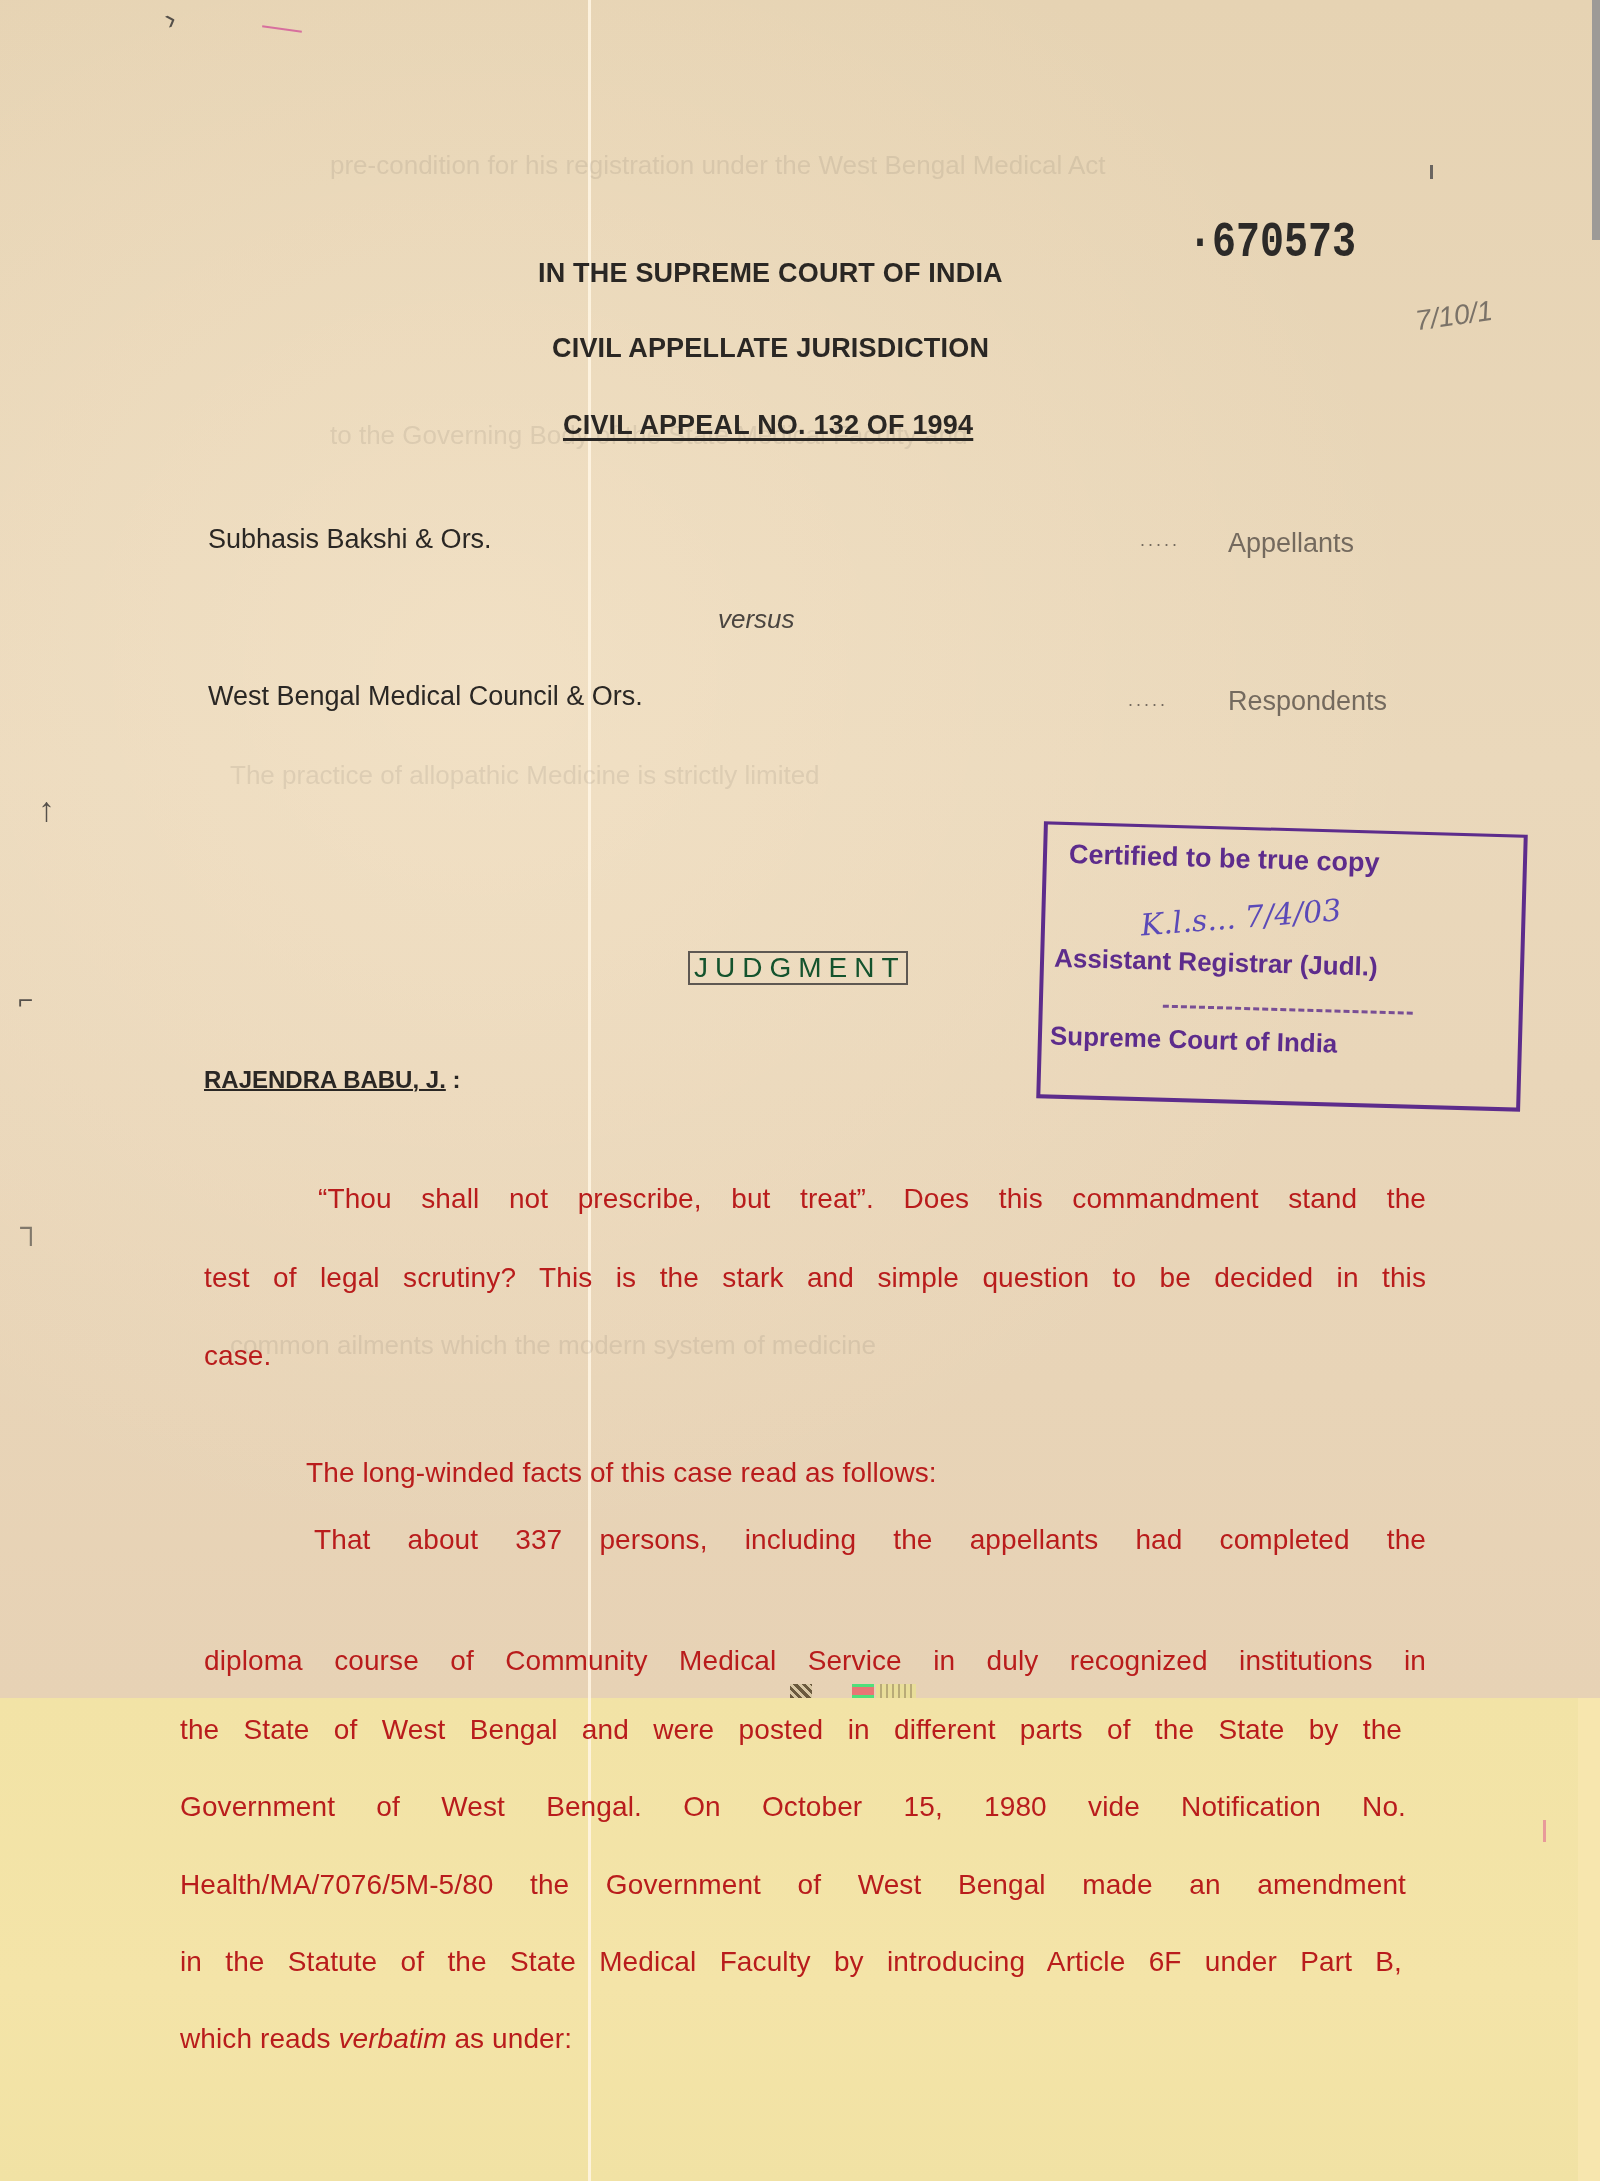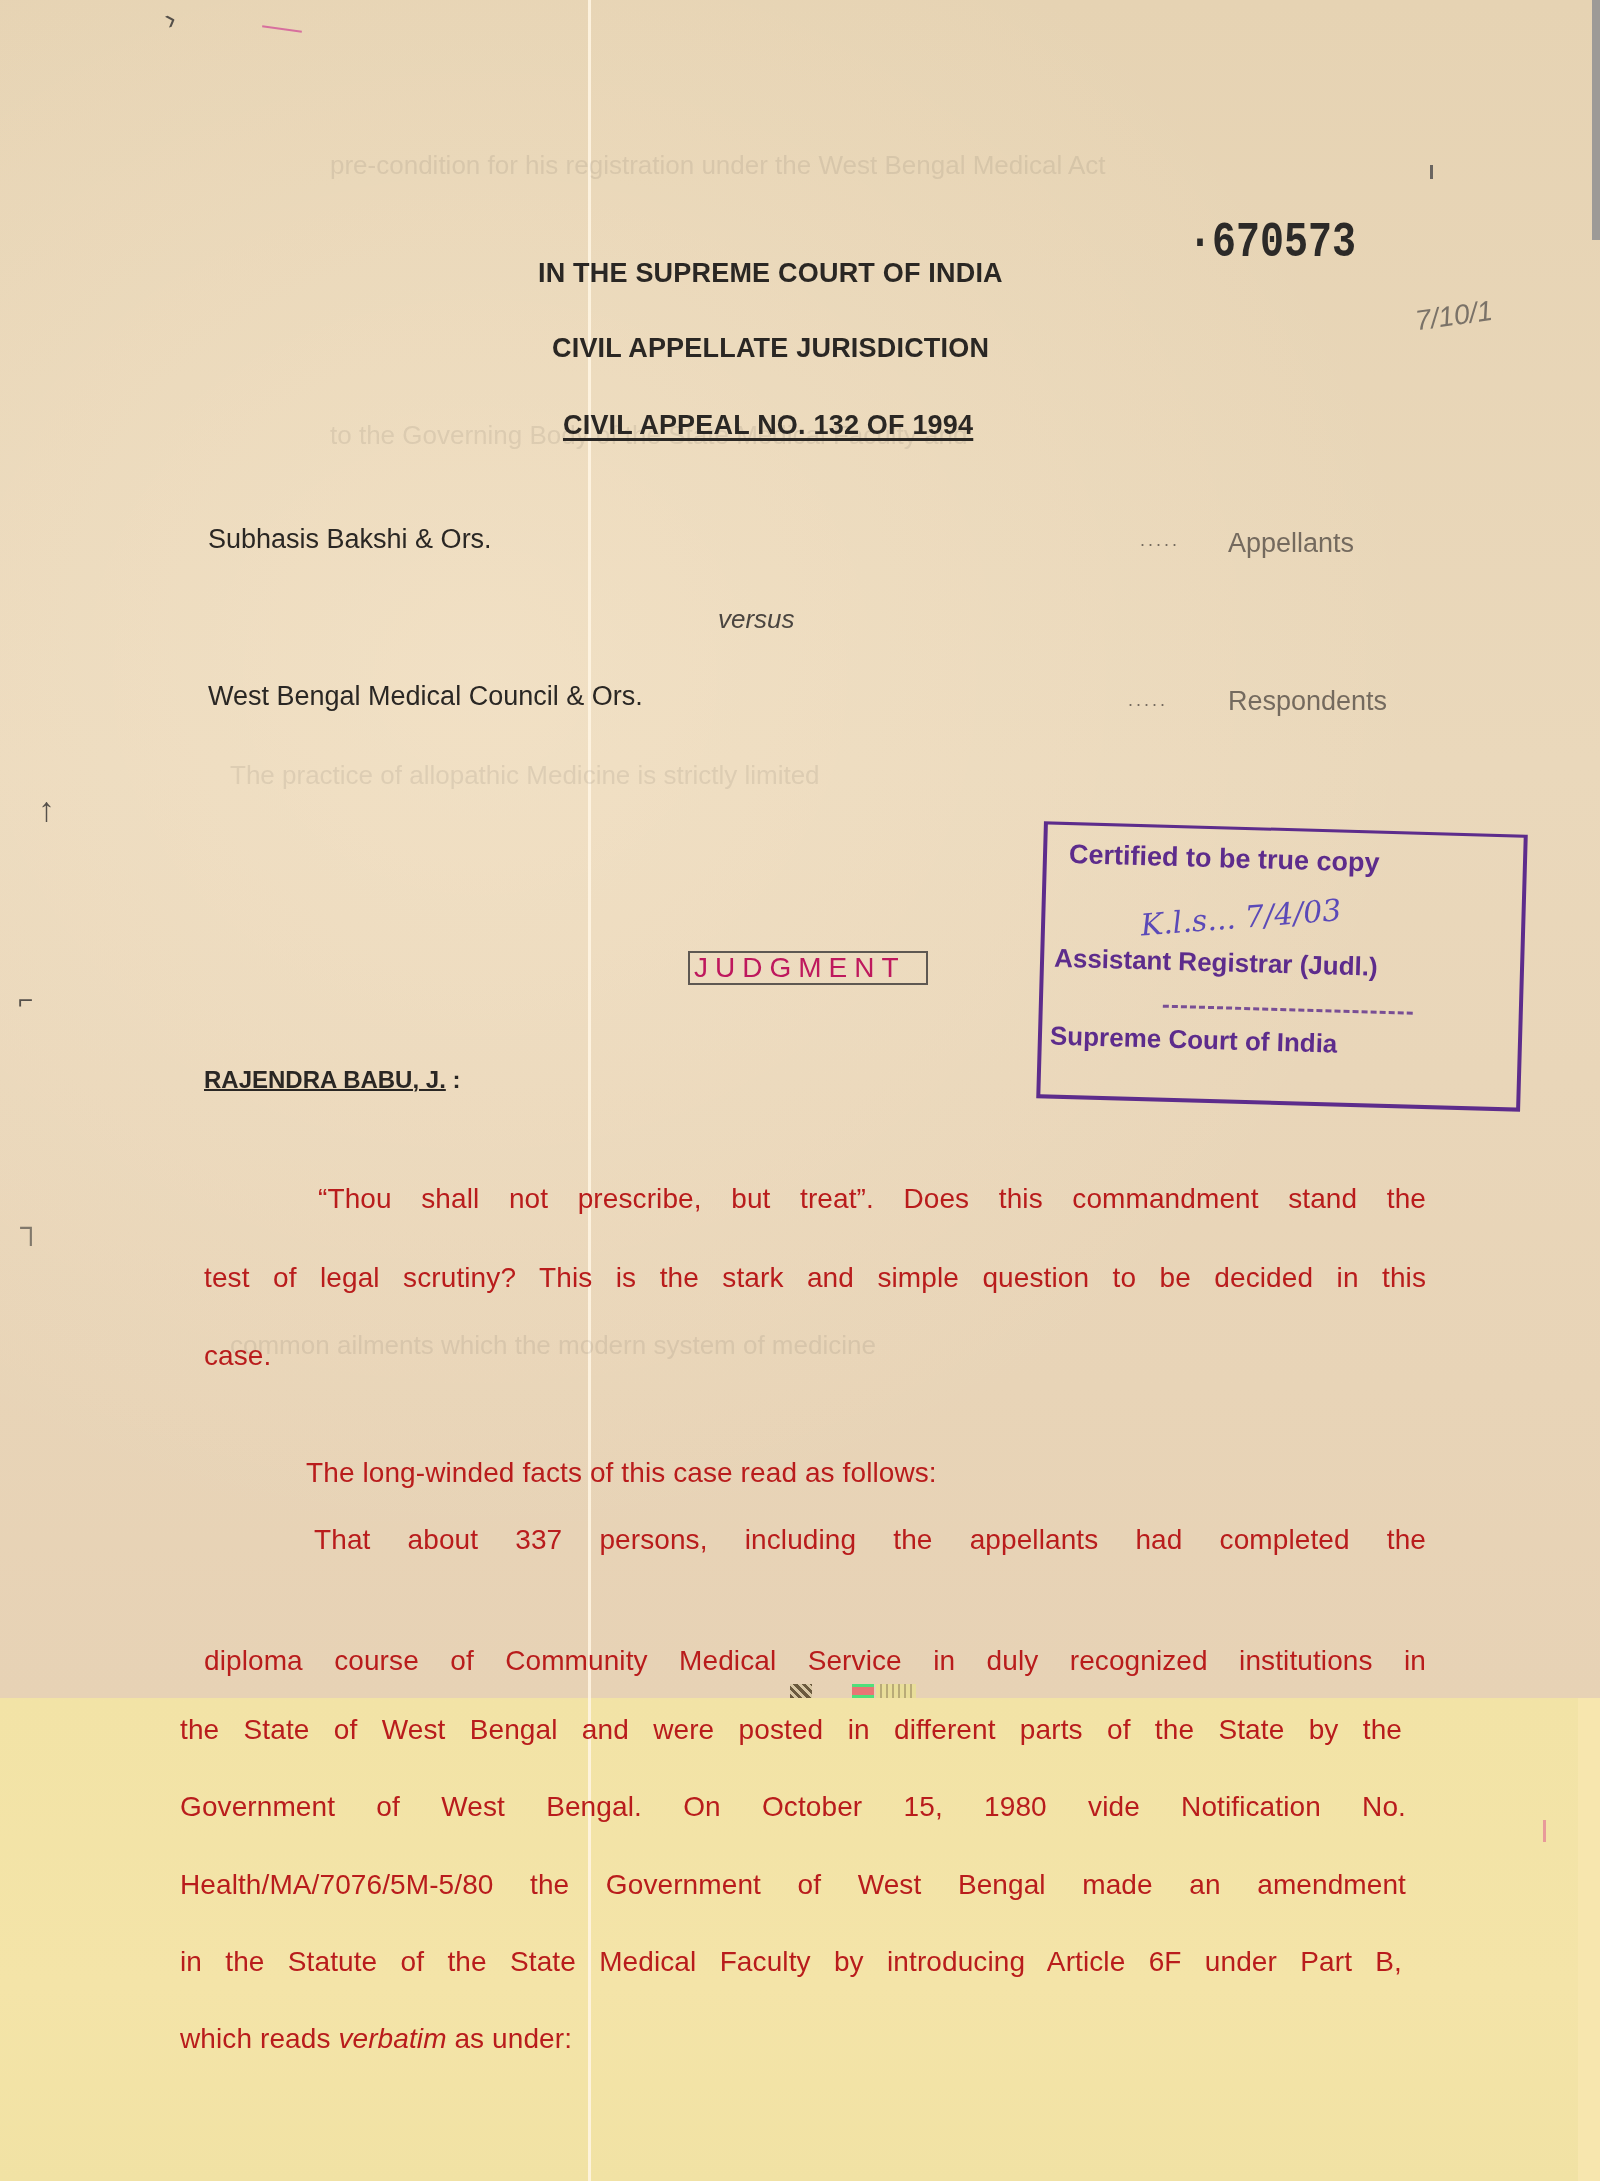--- a/index.html
+++ b/index.html
@@ -34,22 +34,22 @@
     .noise-strip {
       position: absolute; top: 1684px; height: 14px;
     }
     .t { position: absolute; white-space: nowrap; }
     .hdr { font-weight: bold; font-size: 27px; letter-spacing: 0.2px; color: #2a2724; }
     .serial { font-family: "Liberation Mono", monospace; font-weight: bold; font-size: 50px; color: #2c2a28; transform: scaleX(0.8); transform-origin: left top; }
     .party { font-size: 27px; color: #2a2724; }
     .faded { color: #4d4640; opacity: 0.75; }
     .versus { font-style: italic; font-size: 26px; color: #4a4540; text-align: right; }
     .judgment {
-      font-size: 28px; letter-spacing: 7px; color: #be185d;
-      border: 2px solid #5e5852; padding: 0 20px 0 4px; line-height: 30px;
+      font-size: 28px; letter-spacing: 7px; color: #14532d;
+      border: 2px solid #5e5852; padding: 0 0 0 4px; line-height: 30px;
     }
     .judge { font-weight: bold; font-size: 24px; color: #2a2724; }
     .judge u { text-decoration-thickness: 2px; }
     .body-text { font-size: 28px; color: #b91c1c; letter-spacing: 0.1px; }
     .justify { display: block; text-align: justify; text-align-last: justify; white-space: normal; }
     .stamp {
       position: absolute; left: 1040px; top: 828px; width: 476px; height: 270px;
       transform: rotate(1.6deg);
       border: 4px solid #5d2c8c;
       border-top-width: 3px;

